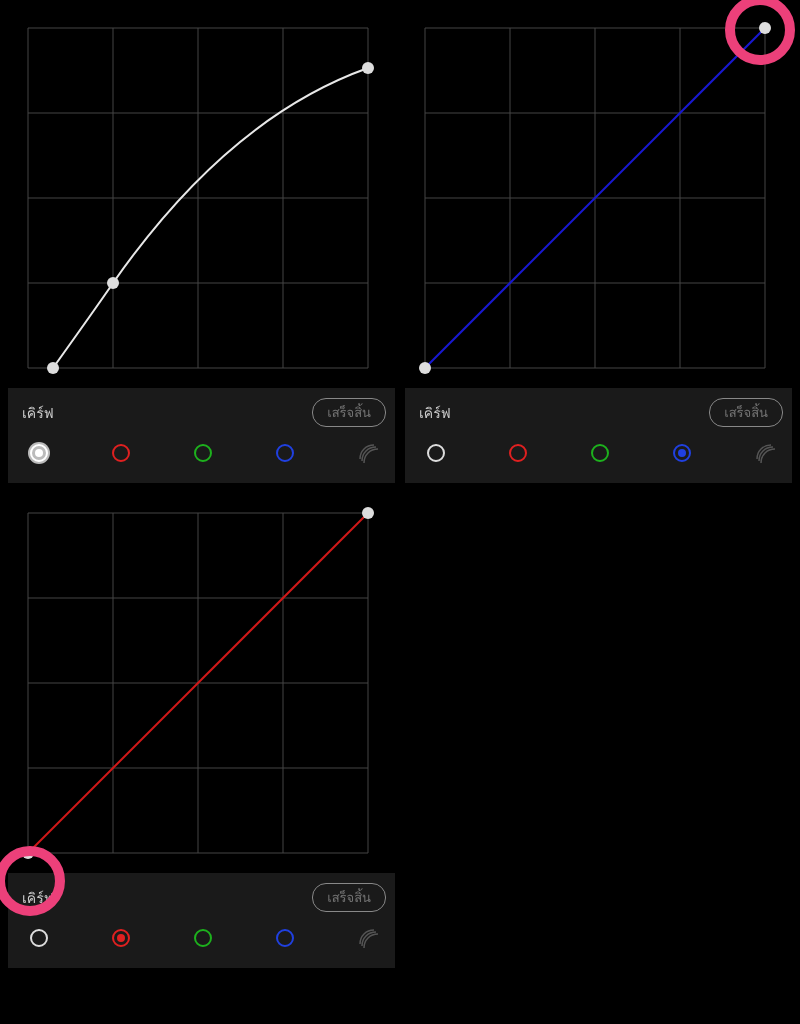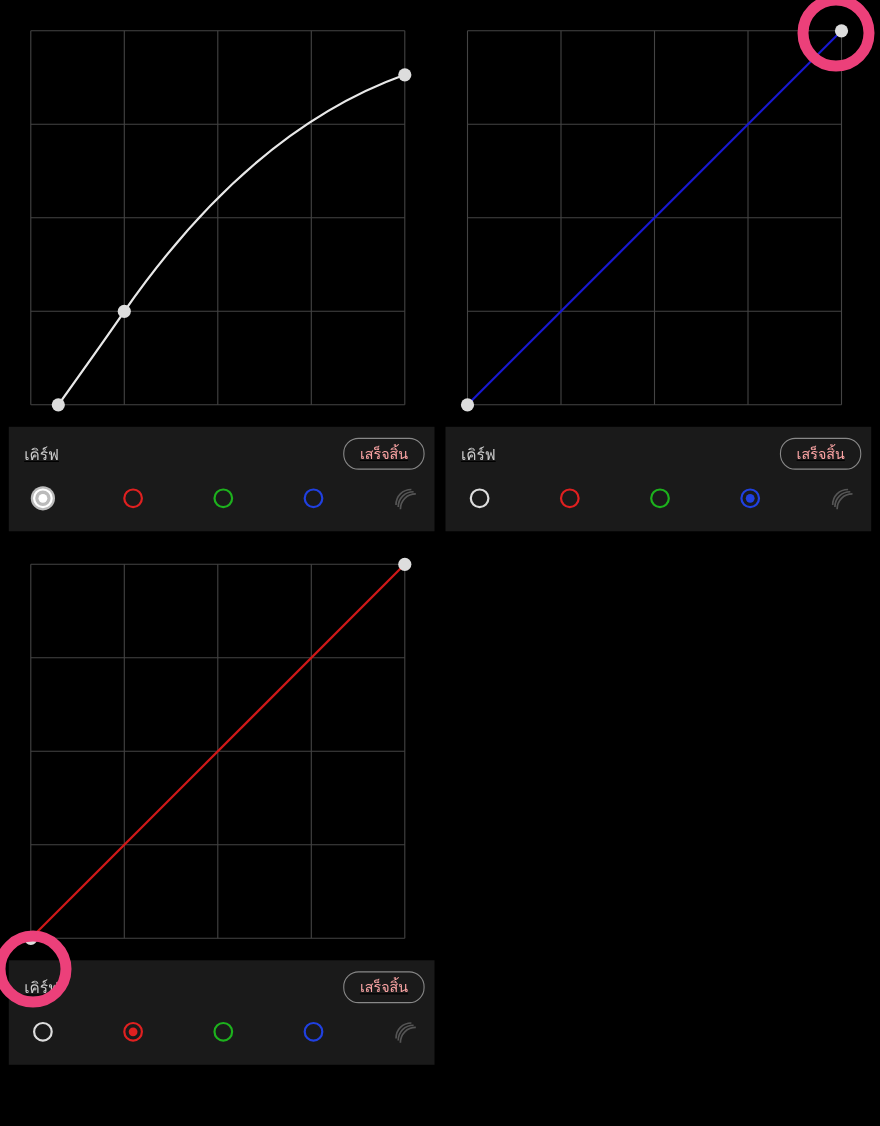--- a/index.html
+++ b/index.html
@@ -32,34 +32,33 @@
     inset: 0;
     width: 100%;
     height: 100%;
   }
   .controls {
     background: #1a1a1a;
     padding: 10px 9px 14px 14px;
     display: flex;
     flex-direction: column;
     gap: 14px;
-    text-decoration: underline;
   }
   .controls-top {
     display: flex;
     justify-content: space-between;
     align-items: center;
   }
   .controls-top .label {
     color: #ccc;
     font-size: 14px;
   }
   .done-btn {
     border: 1.5px solid #888;
-    color: #fca5a5;
+    color: #737373;
     background: transparent;
     border-radius: 14px;
     padding: 3px 14px;
     font-size: 13px;
     cursor: pointer;
   }
   .channel-row {
     display: flex;
     align-items: center;
     justify-content: space-between;

